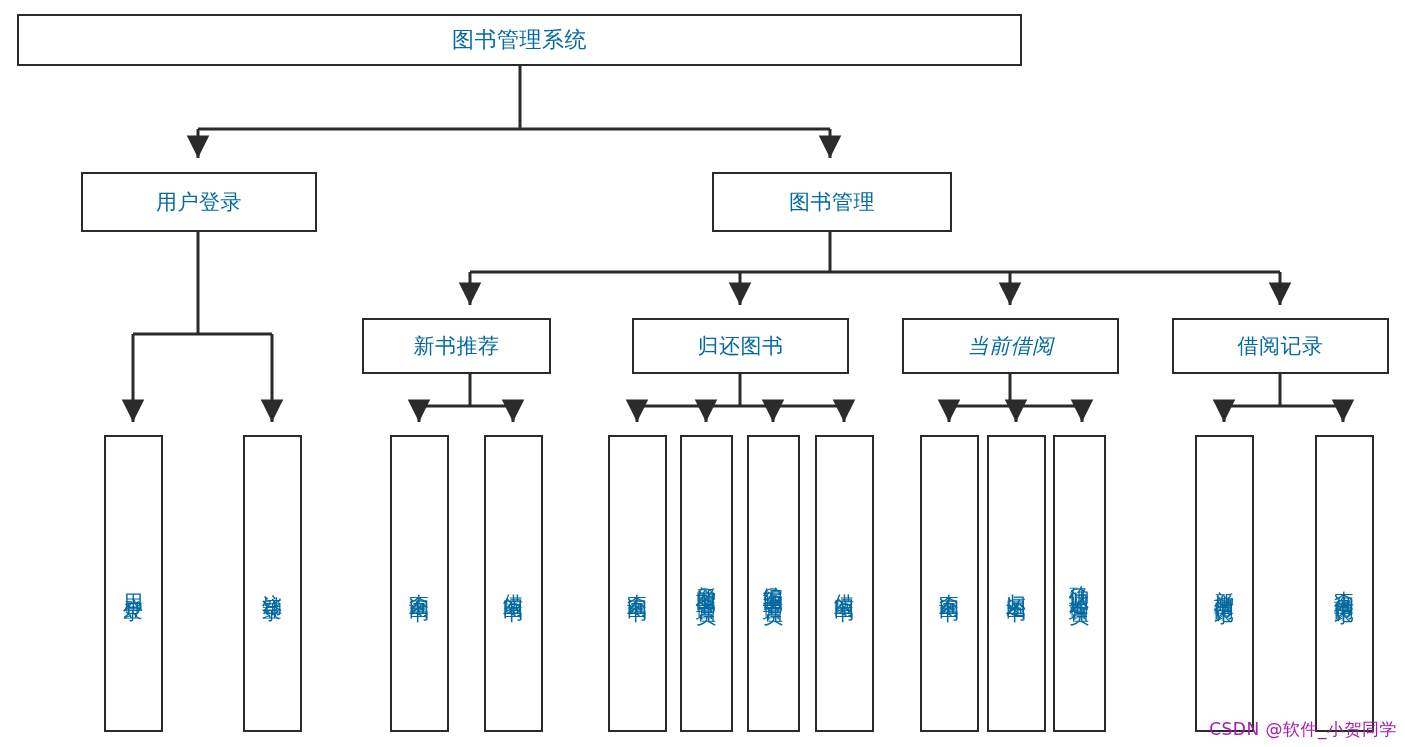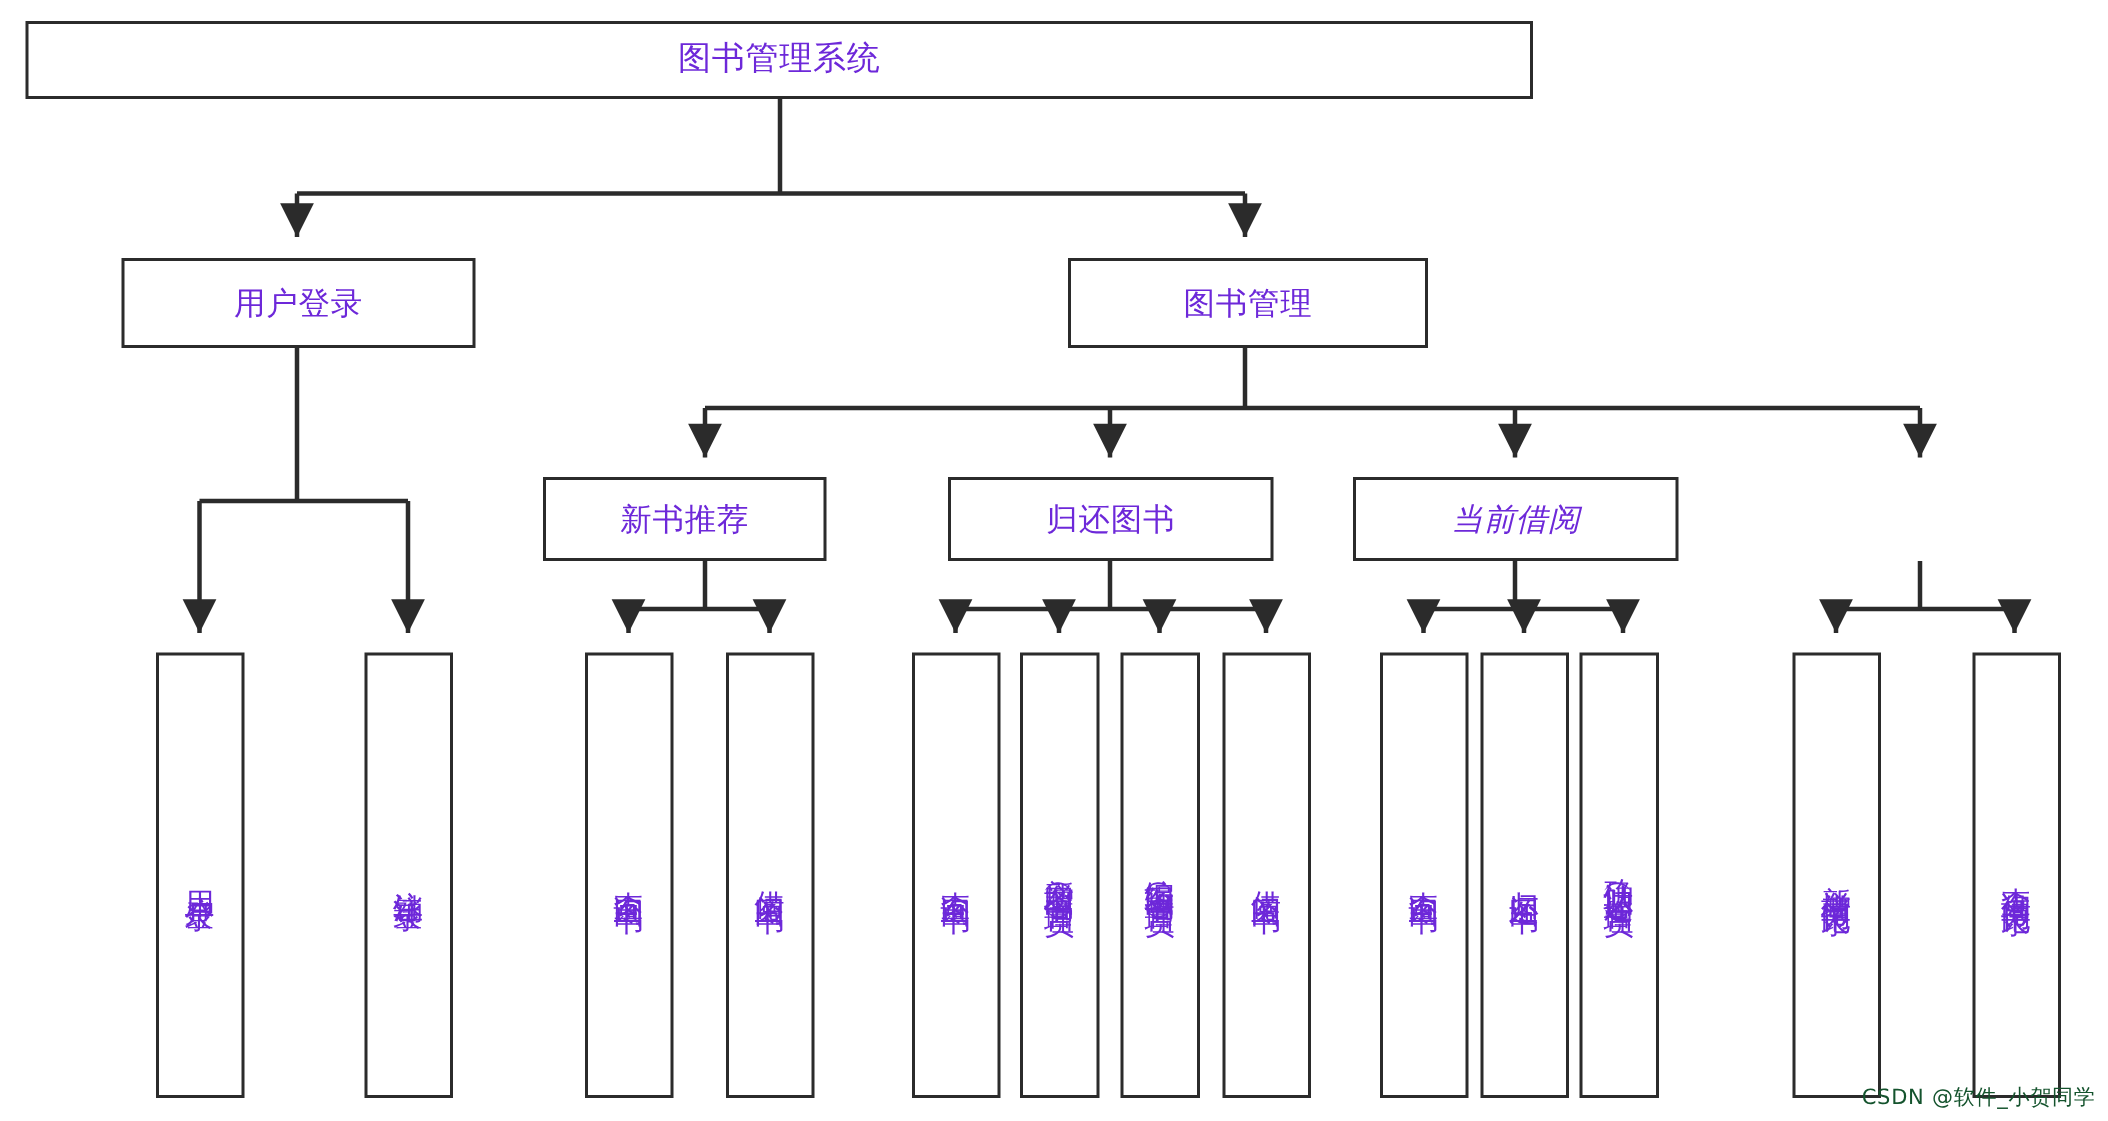--- a/index.html
+++ b/index.html
@@ -26,21 +26,21 @@
     pointer-events: none;
   }
   .node {
     position: absolute;
     box-sizing: border-box;
     background: #ffffff;
     border: 2px solid #2b2b2b;
     display: flex;
     align-items: center;
     justify-content: center;
-    color: #6d28d9;
+    color: #0369a1;
   }
   .node-label {
     display: block;
     text-align: center;
     line-height: 1.15;
     white-space: nowrap;
   }
   .node.horizontal .node-label {
     font-size: 21px;
     letter-spacing: 0.5px;
@@ -59,22 +59,22 @@
     font-size: 20px;
     line-height: 1.0;
     letter-spacing: 3px;
     white-space: nowrap;
     max-height: 100%;
   }
   #watermark {
     position: absolute;
     right: 8px;
     bottom: 6px;
-    font-size: 14px;
-    color: #14532d;
+    font-size: 17px;
+    color: #a21caf;
     letter-spacing: 0.5px;
     white-space: nowrap;
     font-family: "DejaVu Sans", "Liberation Sans", sans-serif;
   }
 </style>
 </head>
 <body>
 
 <div id="canvas">
 
@@ -151,20 +151,23 @@
   </div>
 
   <div class="node horizontal" style="left:632px; top:318px; width:217px; height:56px;">
     <span class="node-label">归还图书</span>
   </div>
 
   <div class="node horizontal" style="left:902px; top:318px; width:217px; height:56px;font-style:italic;">
     <span class="node-label">当前借阅</span>
   </div>
 
+  <div class="node horizontal" style="left:1172px; top:318px; width:217px; height:56px;">
+    <span class="node-label">借阅记录</span>
+  </div>
 
   <div class="node vertical" style="left:104px; top:435px; width:59px; height:297px;">
     <span class="node-label">用户登录</span>
   </div>
 
   <div class="node vertical" style="left:243px; top:435px; width:59px; height:297px;">
     <span class="node-label">注销登录</span>
   </div>
 
   <div class="node vertical" style="left:390px; top:435px; width:59px; height:297px;">

